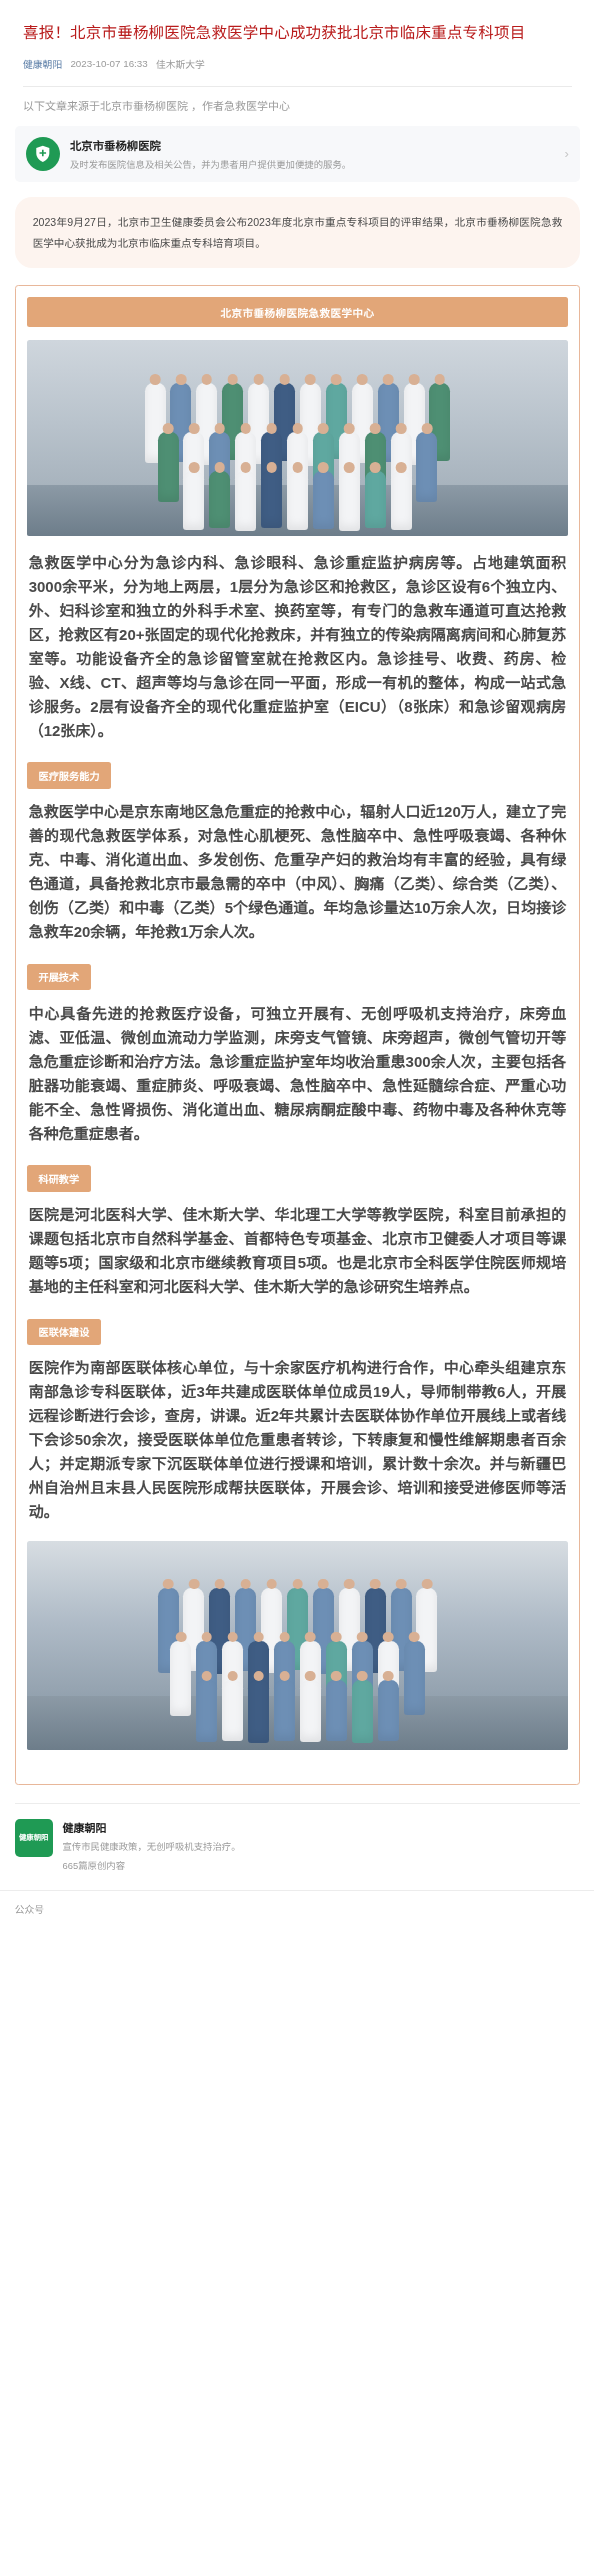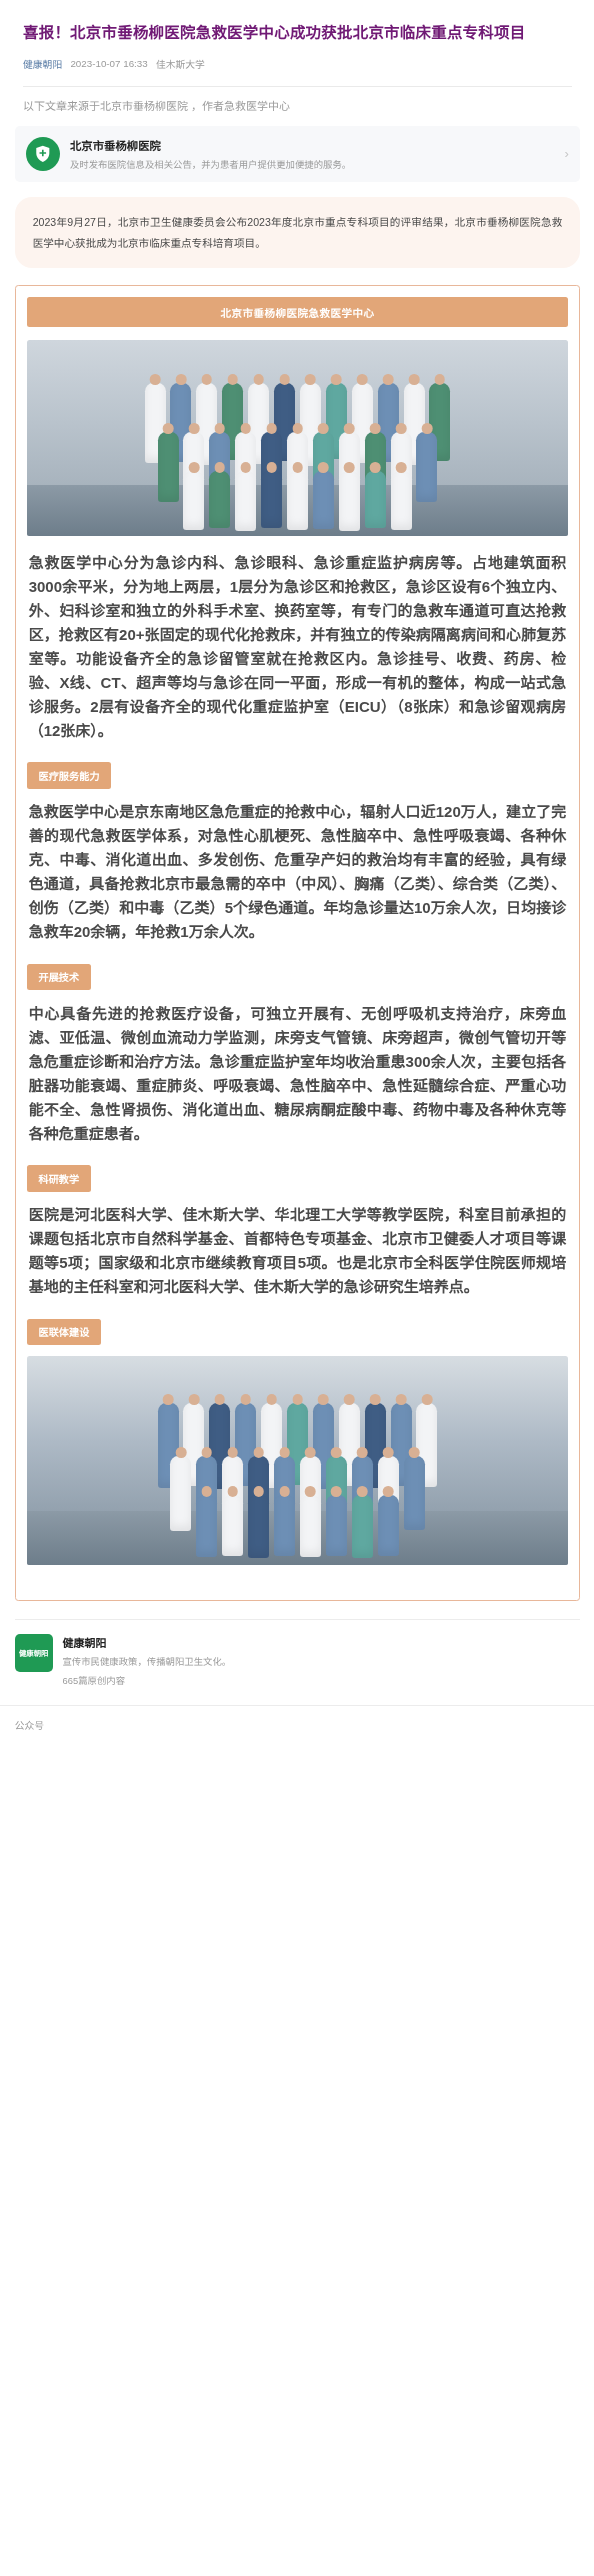--- a/index.html
+++ b/index.html
@@ -21,22 +21,22 @@
     overflow: hidden;
   }
 
   
   .article-head {
     padding: 21px 23px 3.3px 23px;
   }
   .article-title {
     font-size: 15.5px;
     line-height: 24.5px;
-    font-weight: bold;
-    color: #701a75;
+    font-weight: normal;
+    color: #b91c1c;
     margin: 0 0 11.4px 0;
     letter-spacing: 0.2px;
   }
   .meta-row {
     font-size: 9.8px;
     color: #9b9b9b;
     display: flex;
     align-items: center;
     gap: 8.2px;
     padding-bottom: 11.4px;
@@ -294,20 +294,21 @@
     <div class="para">中心具备先进的抢救医疗设备，可独立开展有、无创呼吸机支持治疗，床旁血滤、亚低温、微创血流动力学监测，床旁支气管镜、床旁超声，微创气管切开等急危重症诊断和治疗方法。急诊重症监护室年均收治重患300余人次，主要包括各脏器功能衰竭、重症肺炎、呼吸衰竭、急性脑卒中、急性延髓综合症、严重心功能不全、急性肾损伤、消化道出血、糖尿病酮症酸中毒、药物中毒及各种休克等各种危重症患者。</div>
 
     <div class="sect-head-wrap">
       <div class="sect-head">科研教学</div>
     </div>
     <div class="para">医院是河北医科大学、佳木斯大学、华北理工大学等教学医院，科室目前承担的课题包括北京市自然科学基金、首都特色专项基金、北京市卫健委人才项目等课题等5项；国家级和北京市继续教育项目5项。也是北京市全科医学住院医师规培基地的主任科室和河北医科大学、佳木斯大学的急诊研究生培养点。</div>
 
     <div class="sect-head-wrap">
       <div class="sect-head">医联体建设</div>
     </div>
+    <div class="para">医院作为南部医联体核心单位，与十余家医疗机构进行合作，中心牵头组建京东南部急诊专科医联体，近3年共建成医联体单位成员19人，导师制带教6人，开展远程诊断进行会诊，查房，讲课。近2年共累计去医联体协作单位开展线上或者线下会诊50余次，接受医联体单位危重患者转诊，下转康复和慢性维解期患者百余人；并定期派专家下沉医联体单位进行授课和培训，累计数十余次。并与新疆巴州自治州且末县人民医院形成帮扶医联体，开展会诊、培训和接受进修医师等活动。</div>
 
     <div class="photo group2" role="img">
       <div class="floor"></div>
       <div class="rowpeople" style="top:47px;">
         <div class="p blue" style="height:85px"></div>
           <div class="p" style="height:83px"></div>
         <div class="p navy" style="height:86px"></div>
           <div class="p blue" style="height:83px"></div>
         <div class="p" style="height:85px"></div>
           <div class="p teal" style="height:82px"></div>
@@ -340,21 +341,21 @@
           <div class="p blue" style="height:61px"></div>
       </div>
     </div>
   </div>
 
   <div class="foot-divider"></div>
   <div class="foot-card">
     <div class="foot-logo">健康朝阳</div>
     <div>
       <div class="foot-name">健康朝阳</div>
-      <div class="foot-desc">宣传市民健康政策，传播朝阳卫生文化。</div>
+      <div class="foot-desc">宣传市民健康政策，无创呼吸机支持治疗。</div>
       <div class="foot-count">665篇原创内容</div>
     </div>
   </div>
 
   <div class="bottom-bar">
     <span>公众号</span>
   </div>
 
 </div>
 

